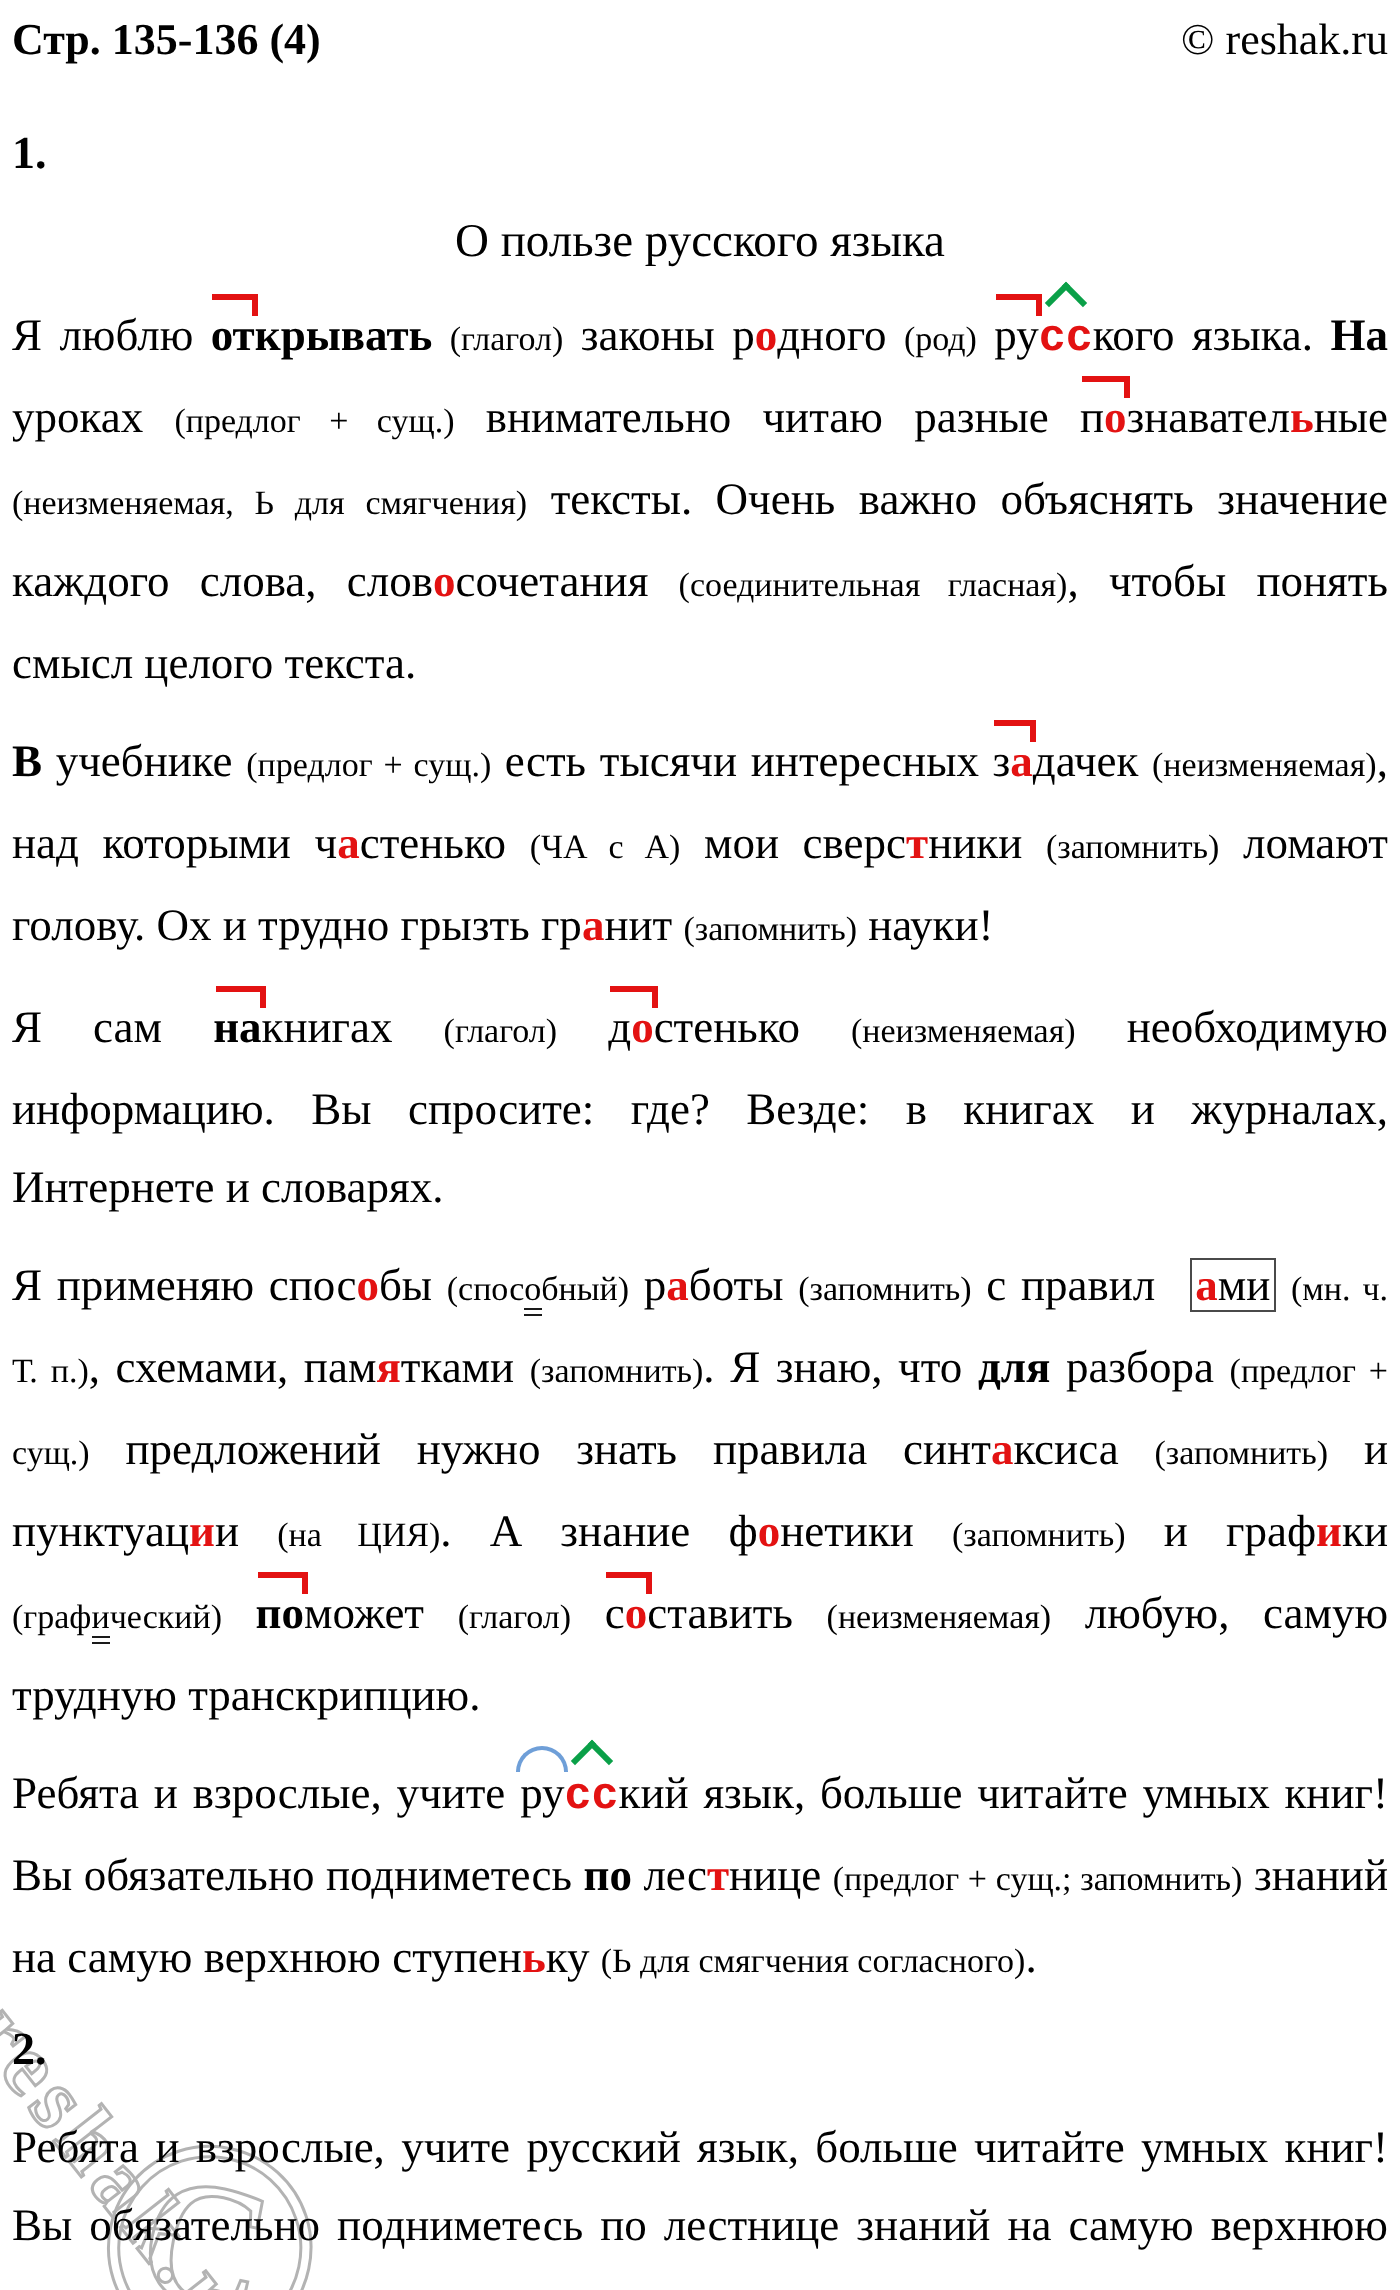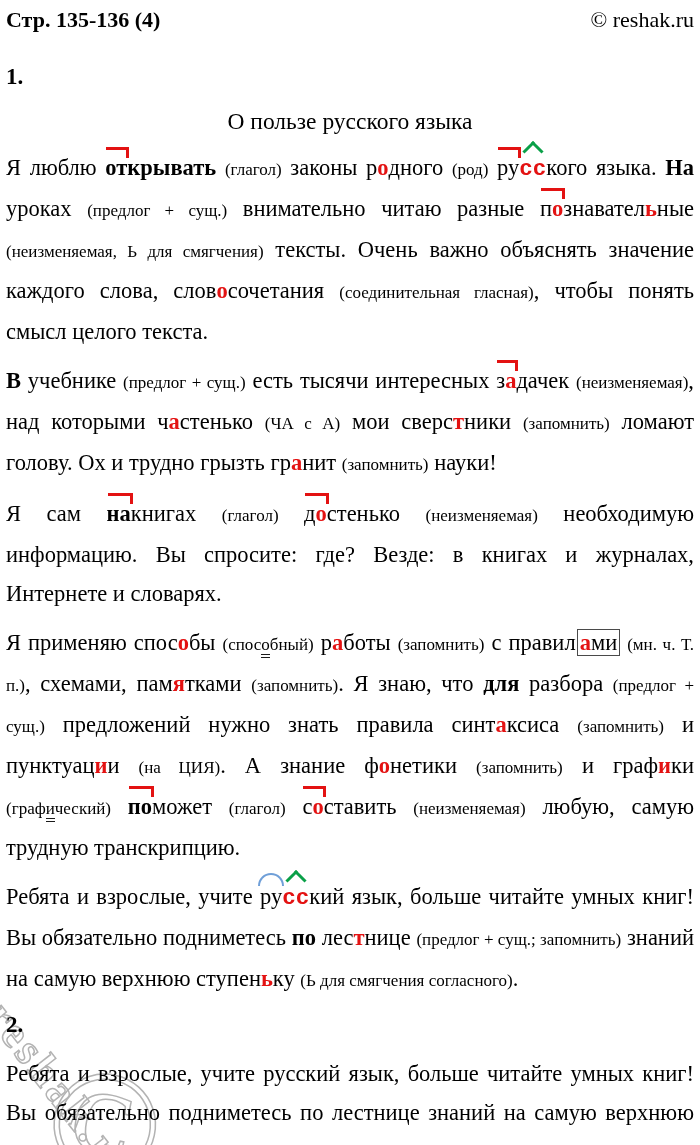--- a/index.html
+++ b/index.html
@@ -37,21 +37,21 @@
   .s-caret{position:relative;font-family:Liberation Mono, monospace;}
   .s-caret::after{content:"";position:absolute;left:50%;top:-12px;width:12px;height:12px;
     border-top:3px solid var(--c-green);border-left:3px solid var(--c-green);
     transform:translateX(-50%) rotate(45deg);}
   
   .s-arc{position:relative;}
   .s-arc::after{content:"";position:absolute;left:-2px;right:-2px;top:-11px;height:11px;
     border:2.5px solid var(--c-blue);border-bottom:none;
     border-radius:50% 50% 0 0 / 100% 100% 0 0;}
   
-  .s-box{border:1.6px solid var(--c-box);padding:0 2px;margin-left:1px;}
+  .s-box{border:1.6px solid var(--c-box);padding:0 2px;margin-left:17px;}
   
   .s-du{border-bottom:4px double #1a1a1a;}
   
   .wm{position:absolute;z-index:0;color:transparent;
     -webkit-text-stroke:1.5px var(--c-wm);pointer-events:none;user-select:none;}
   .wm-text{left:16px;top:992px;font-size:44px;font-weight:bold;letter-spacing:4px;
     transform:rotate(52deg);transform-origin:0 0;white-space:nowrap;}
   .wm-copy{left:48px;top:1048px;font-size:150px;line-height:1;transform:rotate(12deg);}
 </style>
 </head>

